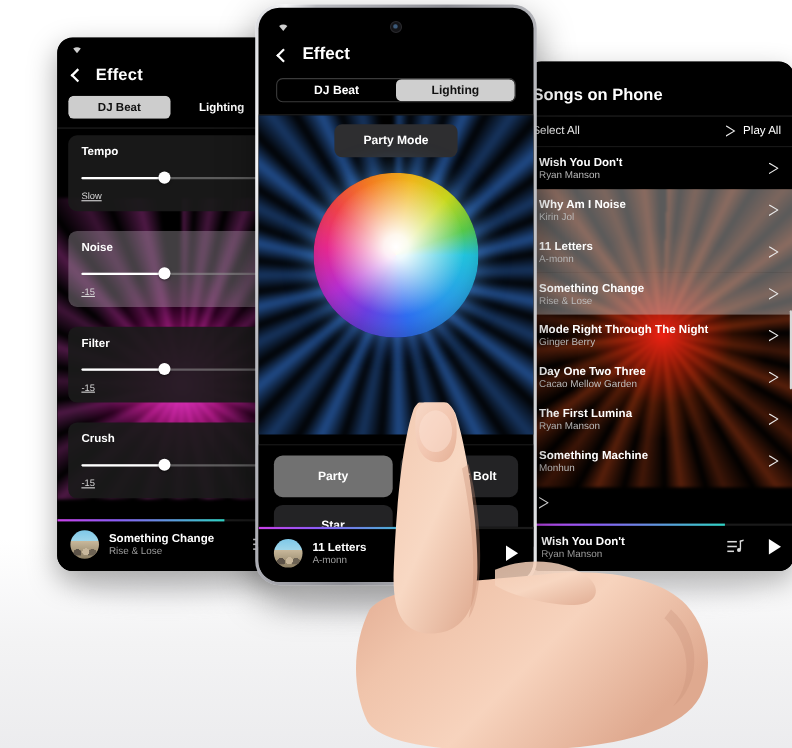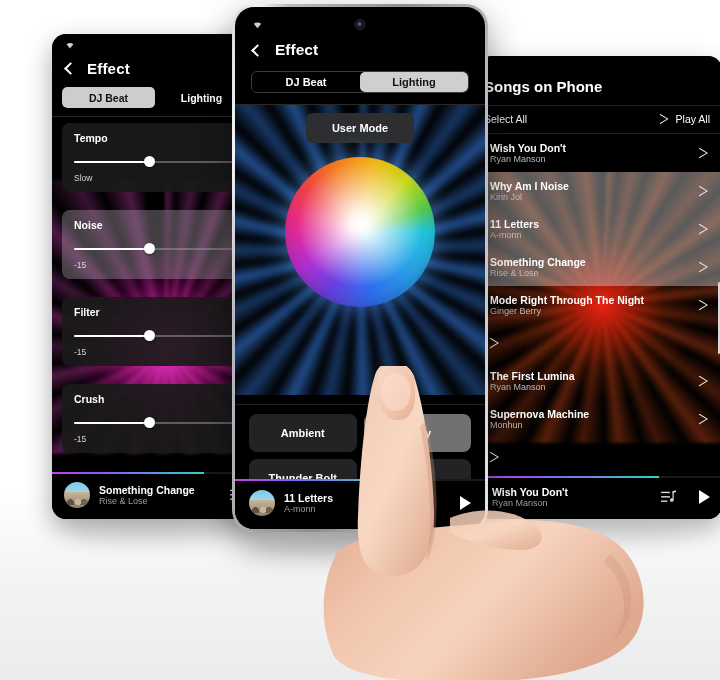--- a/index.html
+++ b/index.html
@@ -65,21 +65,21 @@
   .fx-list { position:relative; padding: 6px 10px 0 10px; }
   .fx-card { border-radius: 8px; padding: 9px 12px 9px 12px; margin-bottom: 18px;
              background: rgba(26,26,26,.92); position:relative; }
   .fx-card.glass { background: rgba(215,205,215,.30); backdrop-filter: blur(2px); }
   .fx-name { color:#fff; font-size:10.5px; font-weight:700; }
   .fx-slider { position:relative; margin: 13px 0 7px 0; height: 9px; }
   .fx-track { position:absolute; left:0; right:0; top:3.5px; height:2px; background:rgba(150,150,150,.55); border-radius:2px;}
   .fx-fill  { position:absolute; left:0; top:3.5px; height:2px; background:#fff; border-radius:2px;}
   .fx-knob  { position:absolute; top:-1px; width:11px; height:11px; border-radius:50%;
               background:#fff; box-shadow:0 1px 2px rgba(0,0,0,.5); }
-  .fx-val { color:#d8d8d8; font-size:8.5px; }
+  .fx-val { color:#d8d8d8; font-size:8.5px;text-decoration:underline; }
 
   
   .nowbar { position:absolute; left:0; right:0; bottom:0; background:#000; }
   .progress { height:2px; width:100%; background:#1a1a1a; }
   .progress-fill { height:2px; background: linear-gradient(90deg,#c840e8 0%,#8b5cf6 35%,#2fd3c4 100%); }
   .nowrow { display:flex; align-items:center; gap:9px; padding: 8px 12px 11px 12px; }
   .albumart { width:26px; height:26px; border-radius:50%; flex:none; overflow:hidden;
               background: linear-gradient(180deg,#7ec8e8 0%,#9fd6ea 38%,#c7b79a 39%,#8d7f63 100%); position:relative;}
   .albumart::after{content:"";position:absolute;left:2px;bottom:3px;width:22px;height:11px;
     background: radial-gradient(circle at 20% 80%, #5c5247 0 18%, transparent 19%),
@@ -367,34 +367,38 @@
 
         <div class="song-row">
           <div>
             <div class="song-title">Mode Right Through The Night</div>
             <div class="song-artist">Ginger Berry</div>
           </div>
           <span class="tri-outline"></span>
         </div>
 
         <div class="song-row">
+          <div>
+            <div class="song-title">Day One Two Three</div>
+            <div class="song-artist">Cacao Mellow Garden</div>
+          </div>
           <span class="tri-outline"></span>
         </div>
 
         <div class="song-row">
           <div>
             <div class="song-title">The First Lumina</div>
             <div class="song-artist">Ryan Manson</div>
           </div>
           <span class="tri-outline"></span>
         </div>
 
         <div class="song-row">
           <div>
-            <div class="song-title">Supernova Machine</div>
+            <div class="song-title">Something Machine</div>
             <div class="song-artist">Monhun</div>
           </div>
           <span class="tri-outline"></span>
         </div>
 
         <div class="song-row">
           <span class="tri-outline"></span>
         </div>
 
       </div>
@@ -442,30 +446,29 @@
 
     <div class="c-segbar">
       <div class="c-seg">DJ Beat</div>
       <div class="c-seg active">Lighting</div>
     </div>
     <div class="divider-line"></div>
 
     <div class="c-body">
       <div class="burst-blue"></div>
       <div class="usermode-wrap">
-        <div class="usermode">User Mode</div>
+        <div class="usermode">Party Mode</div>
       </div>
       <div class="wheel-wrap">
         <div class="wheel"></div>
       </div>
     </div>
     <div class="c-divline"></div>
 
     <div class="c-presets">
-      <div class="preset">Ambient</div>
       <div class="preset active">Party</div>
       <div class="preset">Thunder Bolt</div>
       <div class="preset">Star</div>
       <div class="preset"></div>
     </div>
 
     <div class="nowbar">
       <div class="progress">
         <div class="progress-fill" style="width:62%"></div>
       </div>

